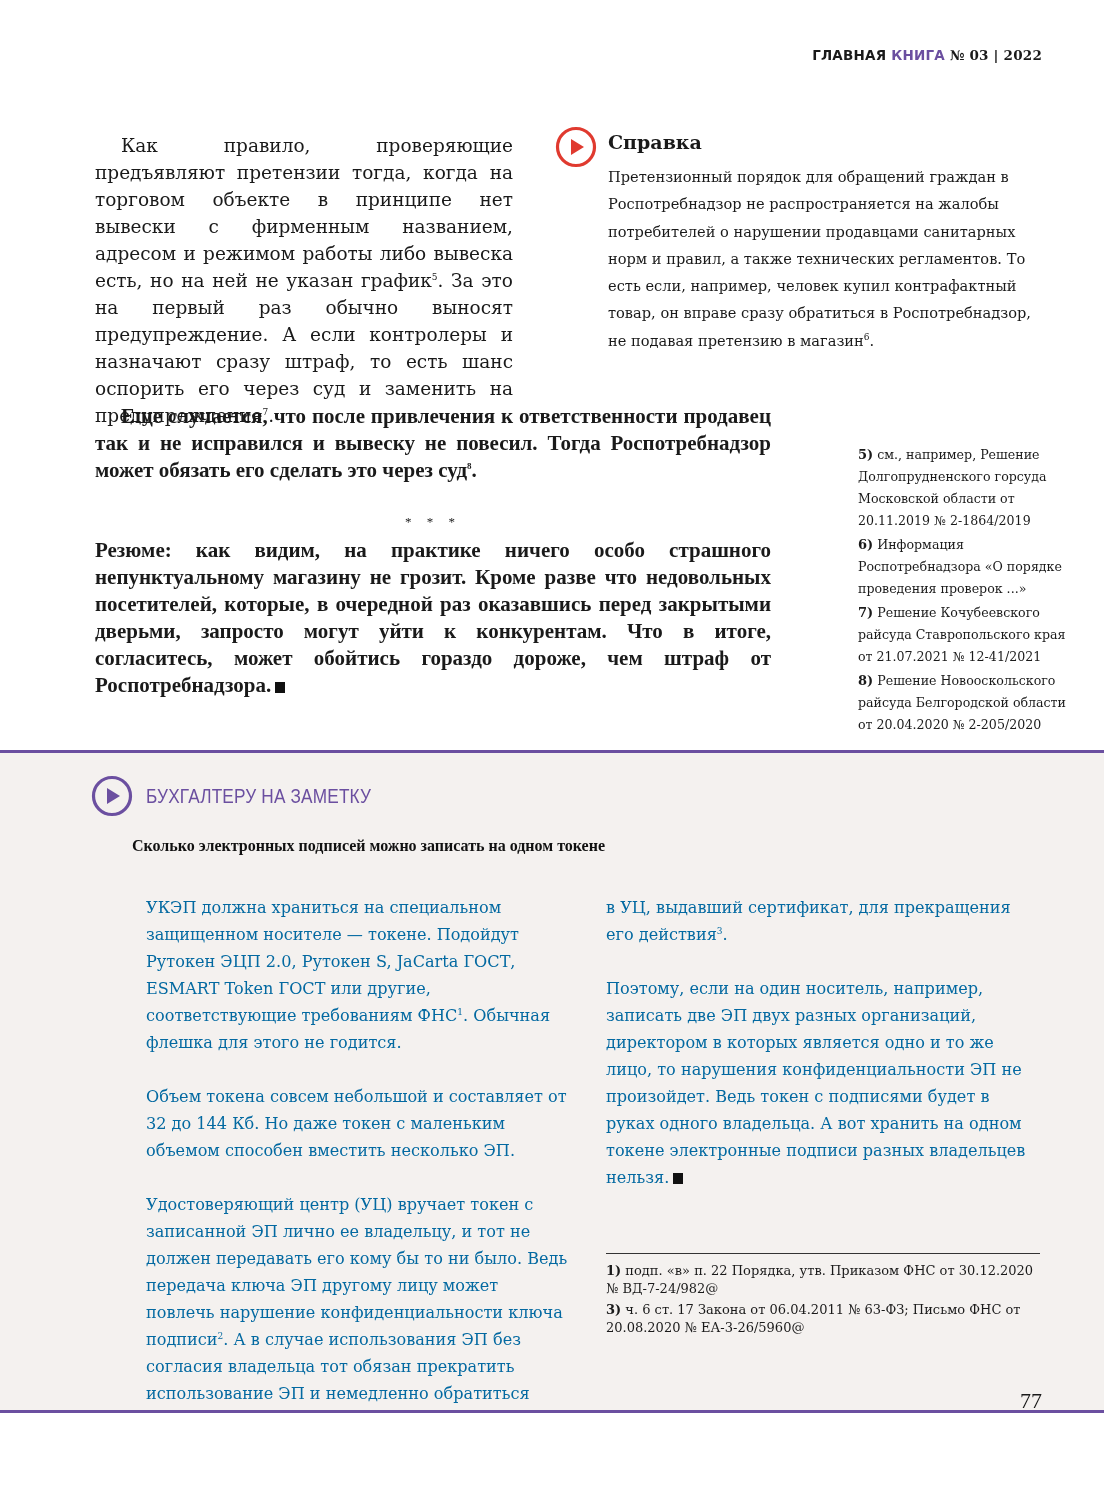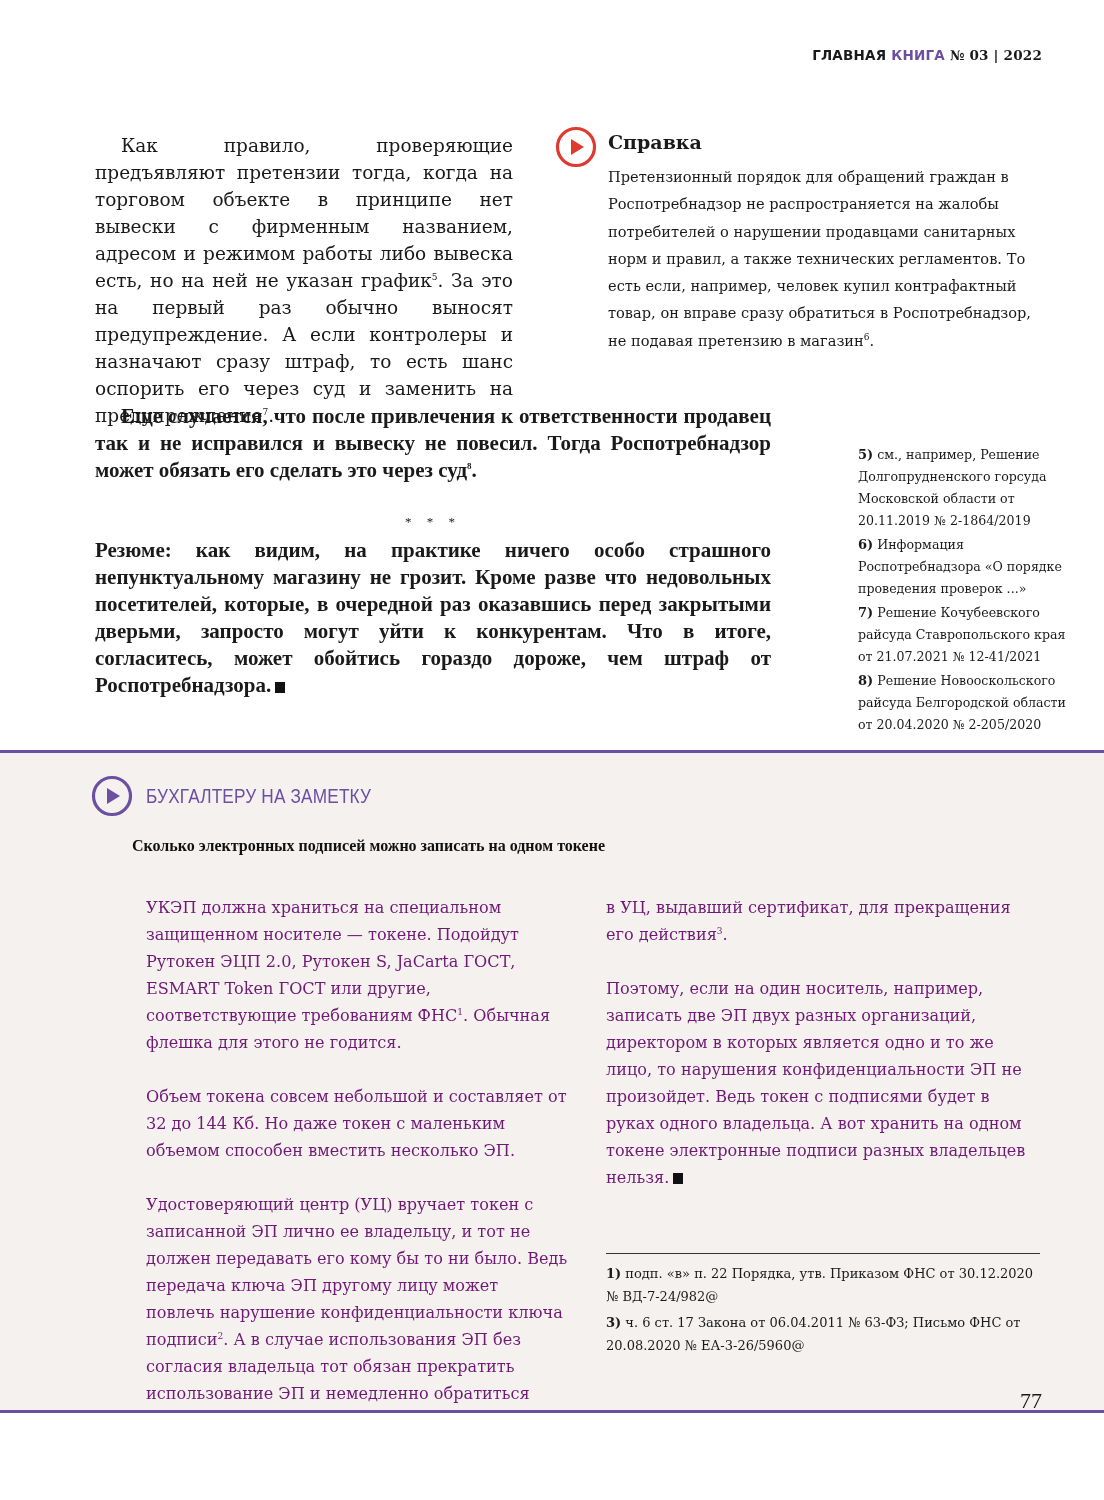--- a/index.html
+++ b/index.html
@@ -53,30 +53,30 @@
   .panel-label {
     position: absolute; left: 146px; top: 784px;
     font-family: "Liberation Sans", sans-serif; font-size: 21px; color: #6b4fa0;
     transform: scaleX(0.82); transform-origin: left top; letter-spacing: 0.2px;
   }
   .panel-title {
     position: absolute; left: 132px; top: 837px;
     font-family: "Liberation Serif", serif; font-weight: bold; font-size: 16px; color: #111;
   }
   .pcol {
-    position: absolute; width: 425px; font-size: 16.1px; line-height: 27px; color: #701a75;
+    position: absolute; width: 425px; font-size: 16.1px; line-height: 27px; color: #0369a1;
   }
   .pcol p { margin: 0 0 27px 0; }
   .pcol-left { left: 146px; top: 894px; }
   .pcol-right { left: 606px; top: 894px; }
 
   .fn-rule { position: absolute; left: 606px; top: 1253px; width: 434px; height: 1px; background: #333; }
   .foot-notes {
     position: absolute; left: 606px; top: 1262px; width: 440px;
-    font-size: 13px; line-height: 23px;
+    font-size: 13px; line-height: 18px;
   }
   .foot-notes .fn { margin-bottom: 3px; }
 
   .page-num {
     position: absolute; right: 62px; top: 1388px;
     font-family: Liberation Serif, serif; font-size: 22px;
   }
 </style>
 </head>
 <body>

